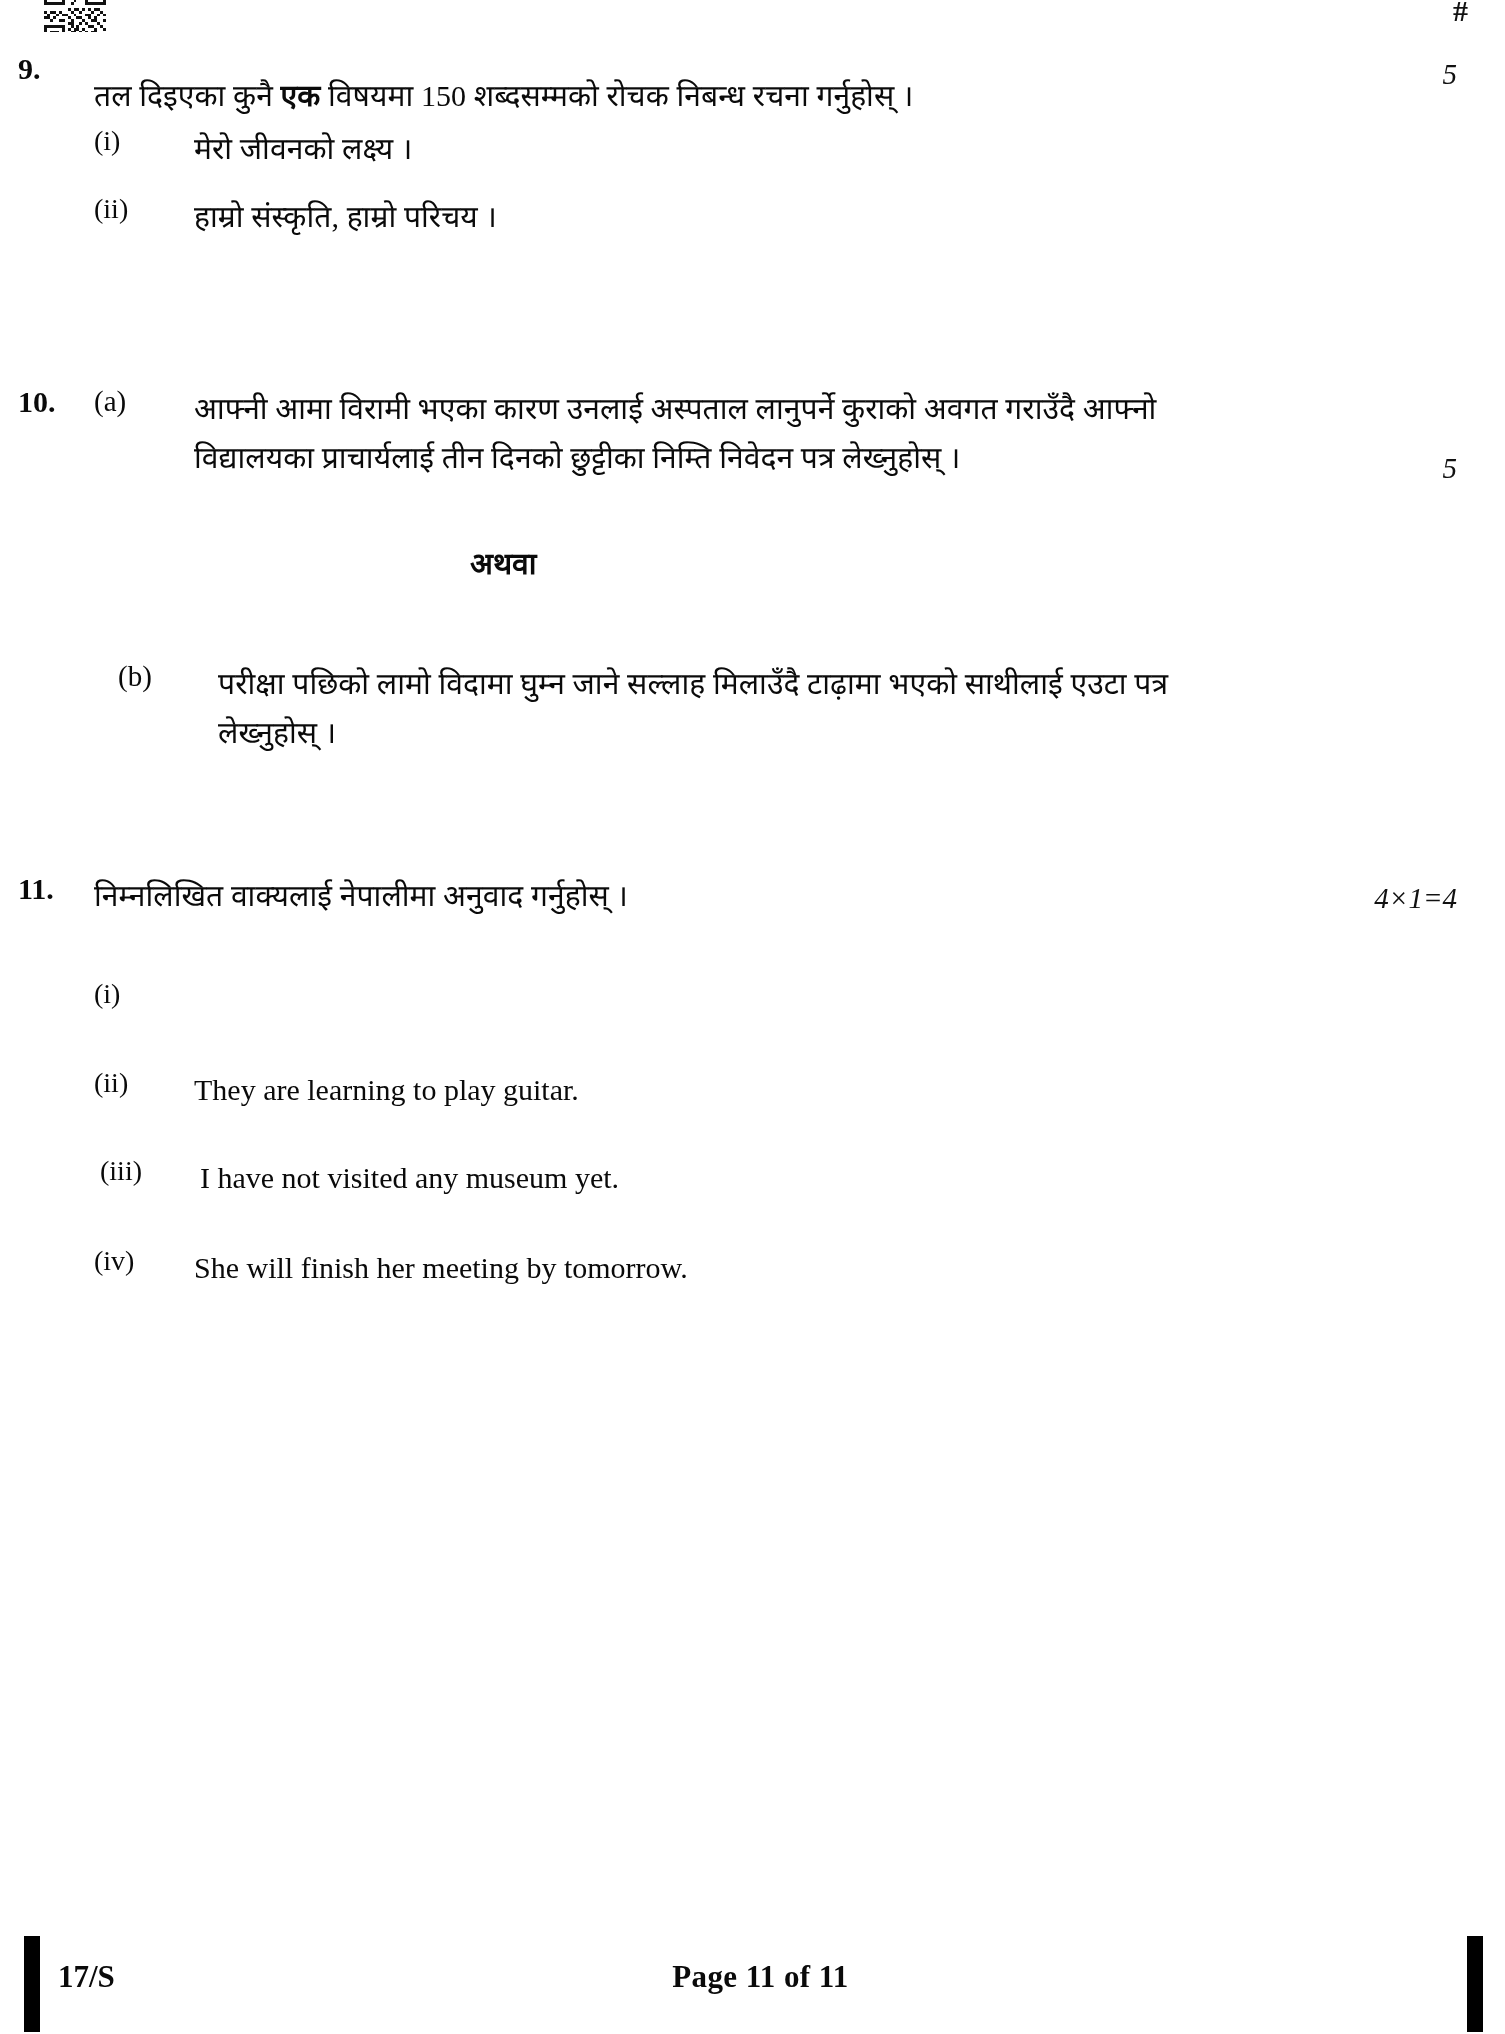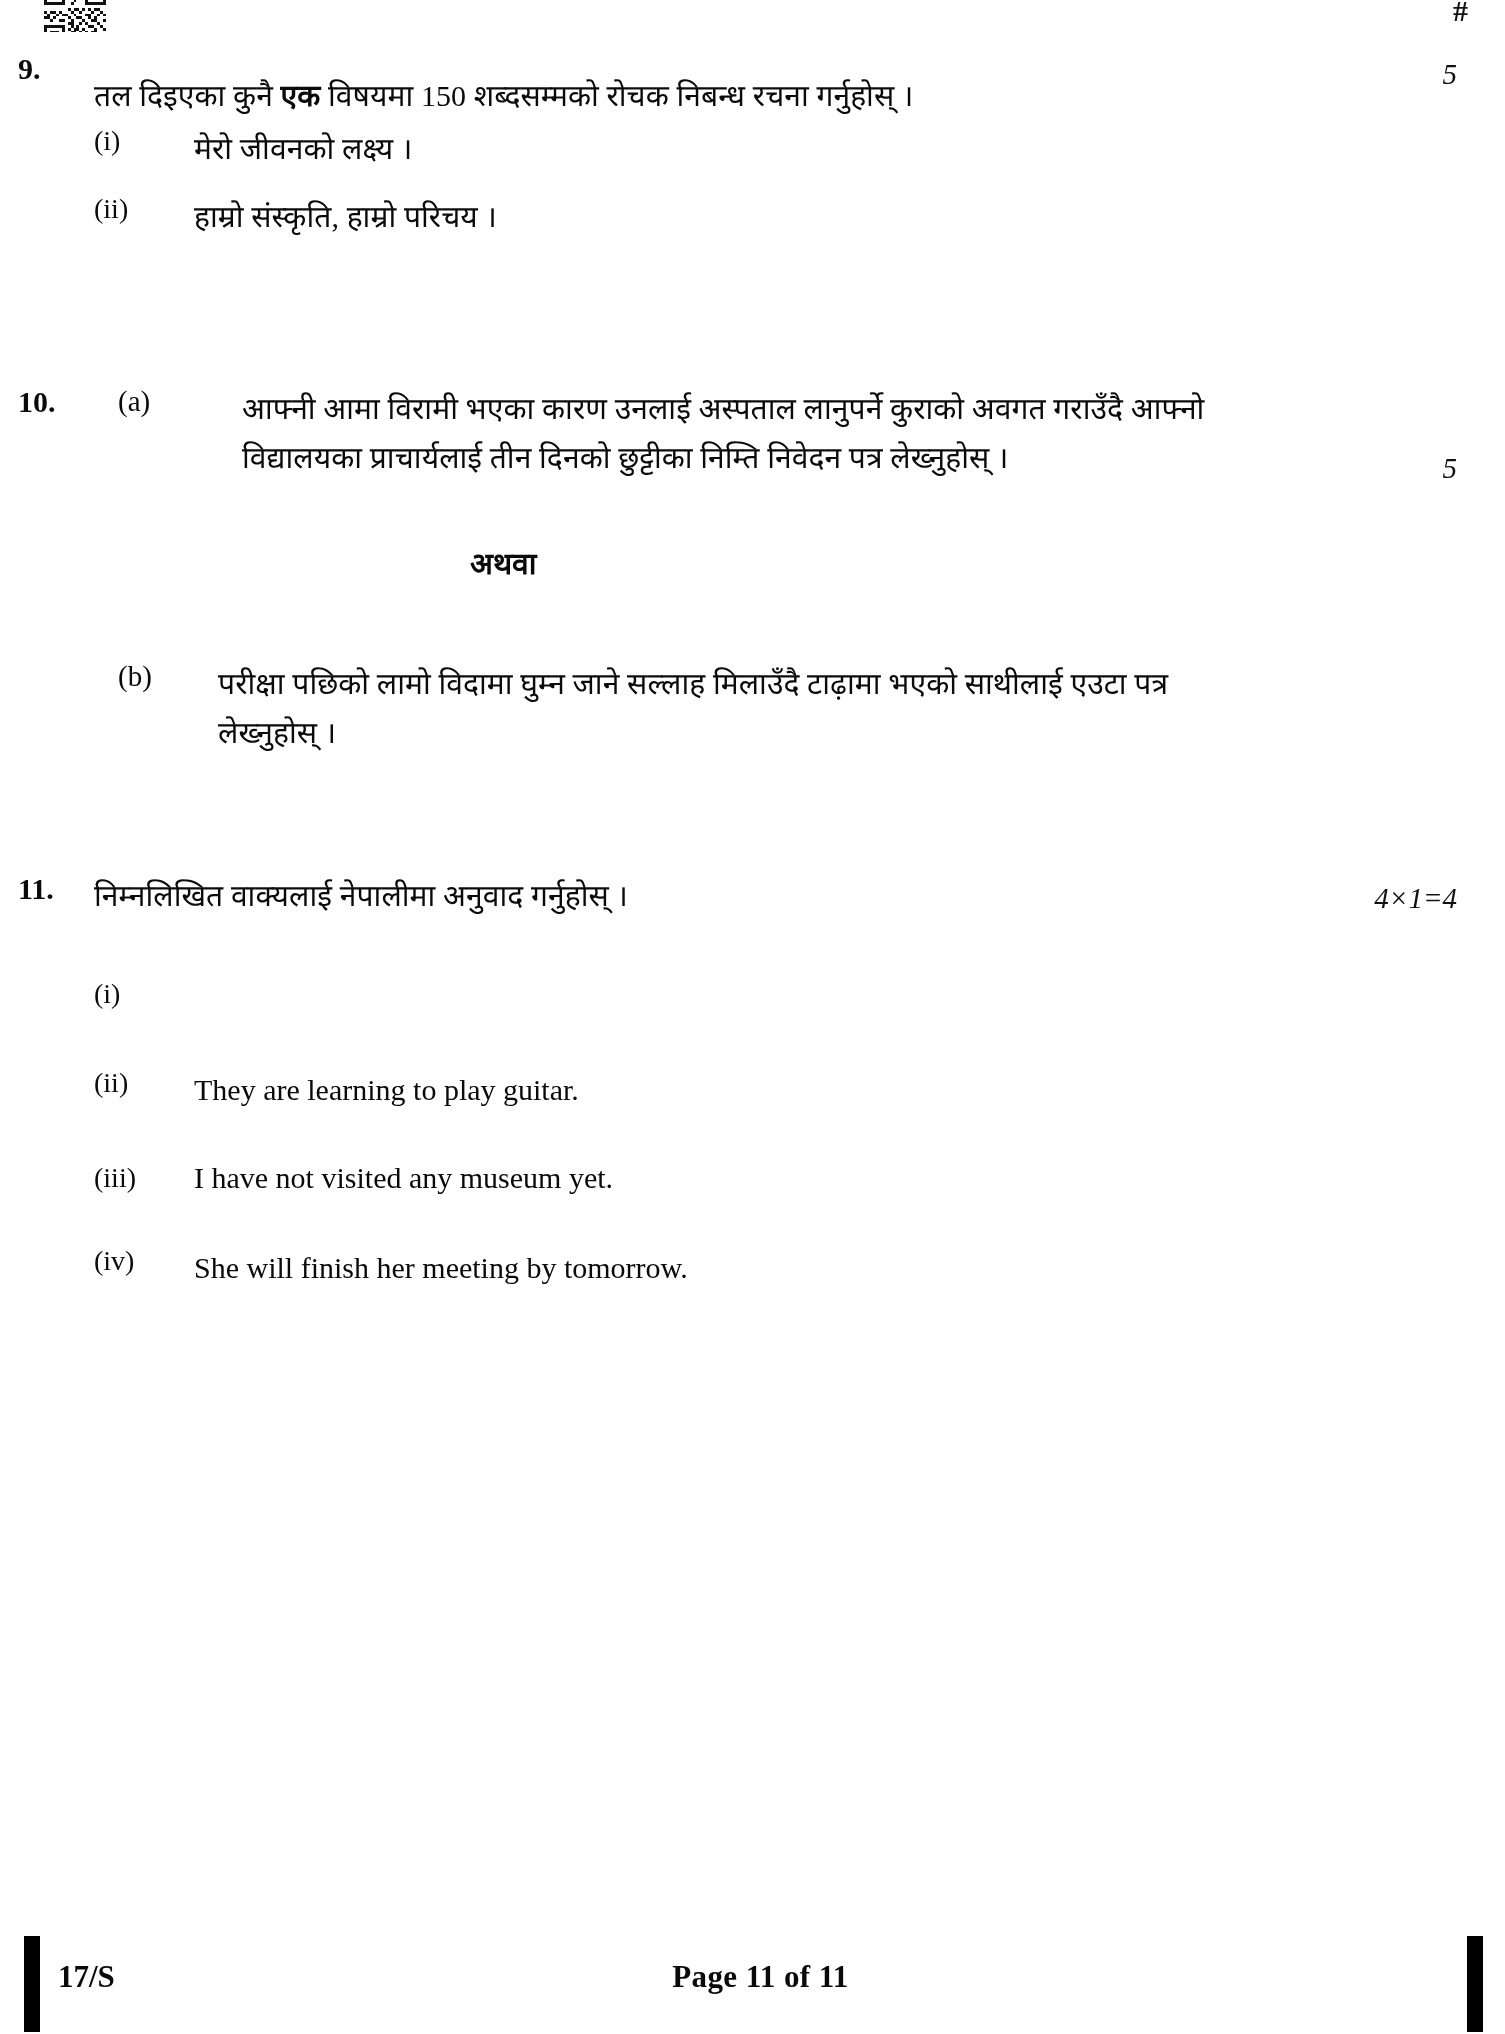--- a/index.html
+++ b/index.html
@@ -269,21 +269,21 @@
     <div class="qrow" style="left:94px; top:125px; width:1200px;">
       <div class="romanlabel">(i)</div>
       <div class="devnag">मेरो जीवनको लक्ष्य ।</div>
     </div>
 
     <div class="qrow" style="left:94px; top:193px; width:1200px;">
       <div class="romanlabel">(ii)</div>
       <div class="devnag">हाम्रो संस्कृति, हाम्रो परिचय ।</div>
     </div>
 
-    <div class="qrow" style="left:18px; top:385px; width:1400px;gap:24px;">
+    <div class="qrow" style="left:18px; top:385px; width:1400px;">
       <div class="qnum">10.</div>
       <div class="qlabel">(a)</div>
       <div style="width:1190px;">
         <div class="devnag">आफ्नी आमा विरामी भएका कारण उनलाई अस्पताल लानुपर्ने कुराको अवगत गराउँदै आफ्नो</div>
         <div class="devnag">विद्यालयका प्राचार्यलाई तीन दिनको छुट्टीका निम्ति निवेदन पत्र लेख्नुहोस् ।</div>
       </div>
     </div>
     <div class="marks" style="right:48px; top:452px;">5</div>
 
     <div class="athawa" style="top:542px;text-align:center;">अथवा</div>
@@ -304,21 +304,21 @@
 
     <div class="qrow" style="left:94px; top:978px; width:1200px;">
       <div class="romanlabel">(i)</div>
     </div>
 
     <div class="qrow" style="left:94px; top:1067px; width:1200px;">
       <div class="romanlabel">(ii)</div>
       <div class="english">They are learning to play guitar.</div>
     </div>
 
-    <div class="qrow" style="left:94px; top:1155px; width:1200px;align-items:center;">
+    <div class="qrow" style="left:100px; top:1155px; width:1200px;">
       <div class="romanlabel">(iii)</div>
       <div class="english">I have not visited any museum yet.</div>
     </div>
 
     <div class="qrow" style="left:94px; top:1245px; width:1200px;">
       <div class="romanlabel">(iv)</div>
       <div class="english">She will finish her meeting by tomorrow.</div>
     </div>
 
   </div>

